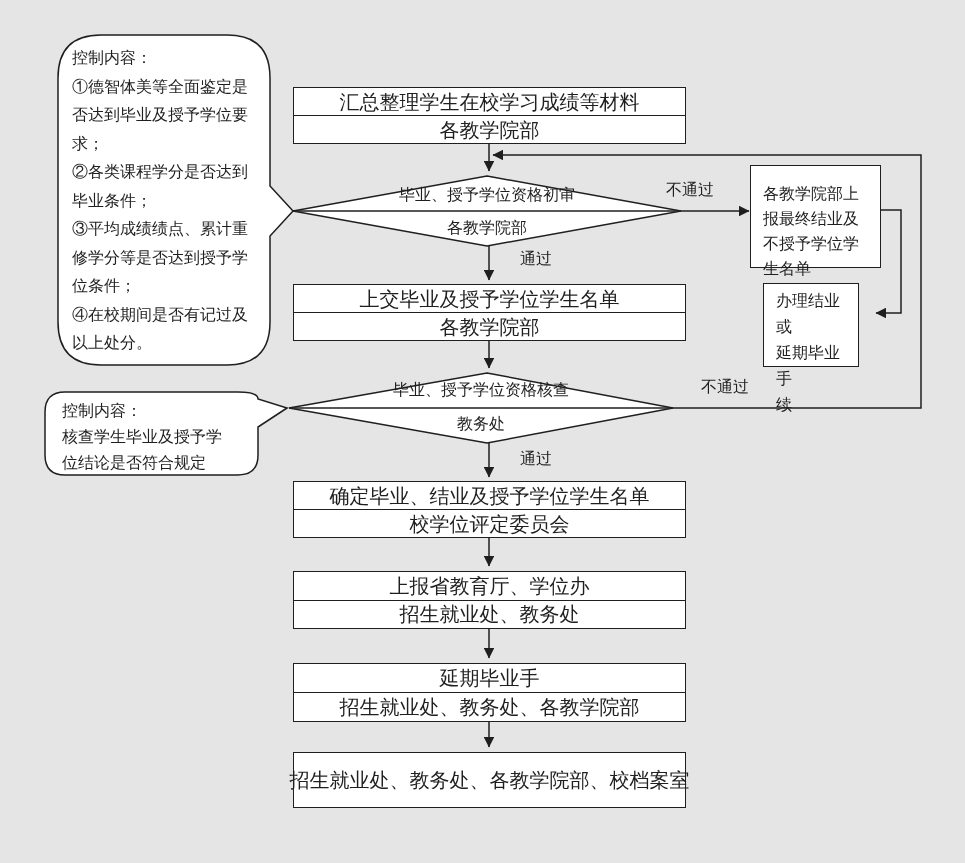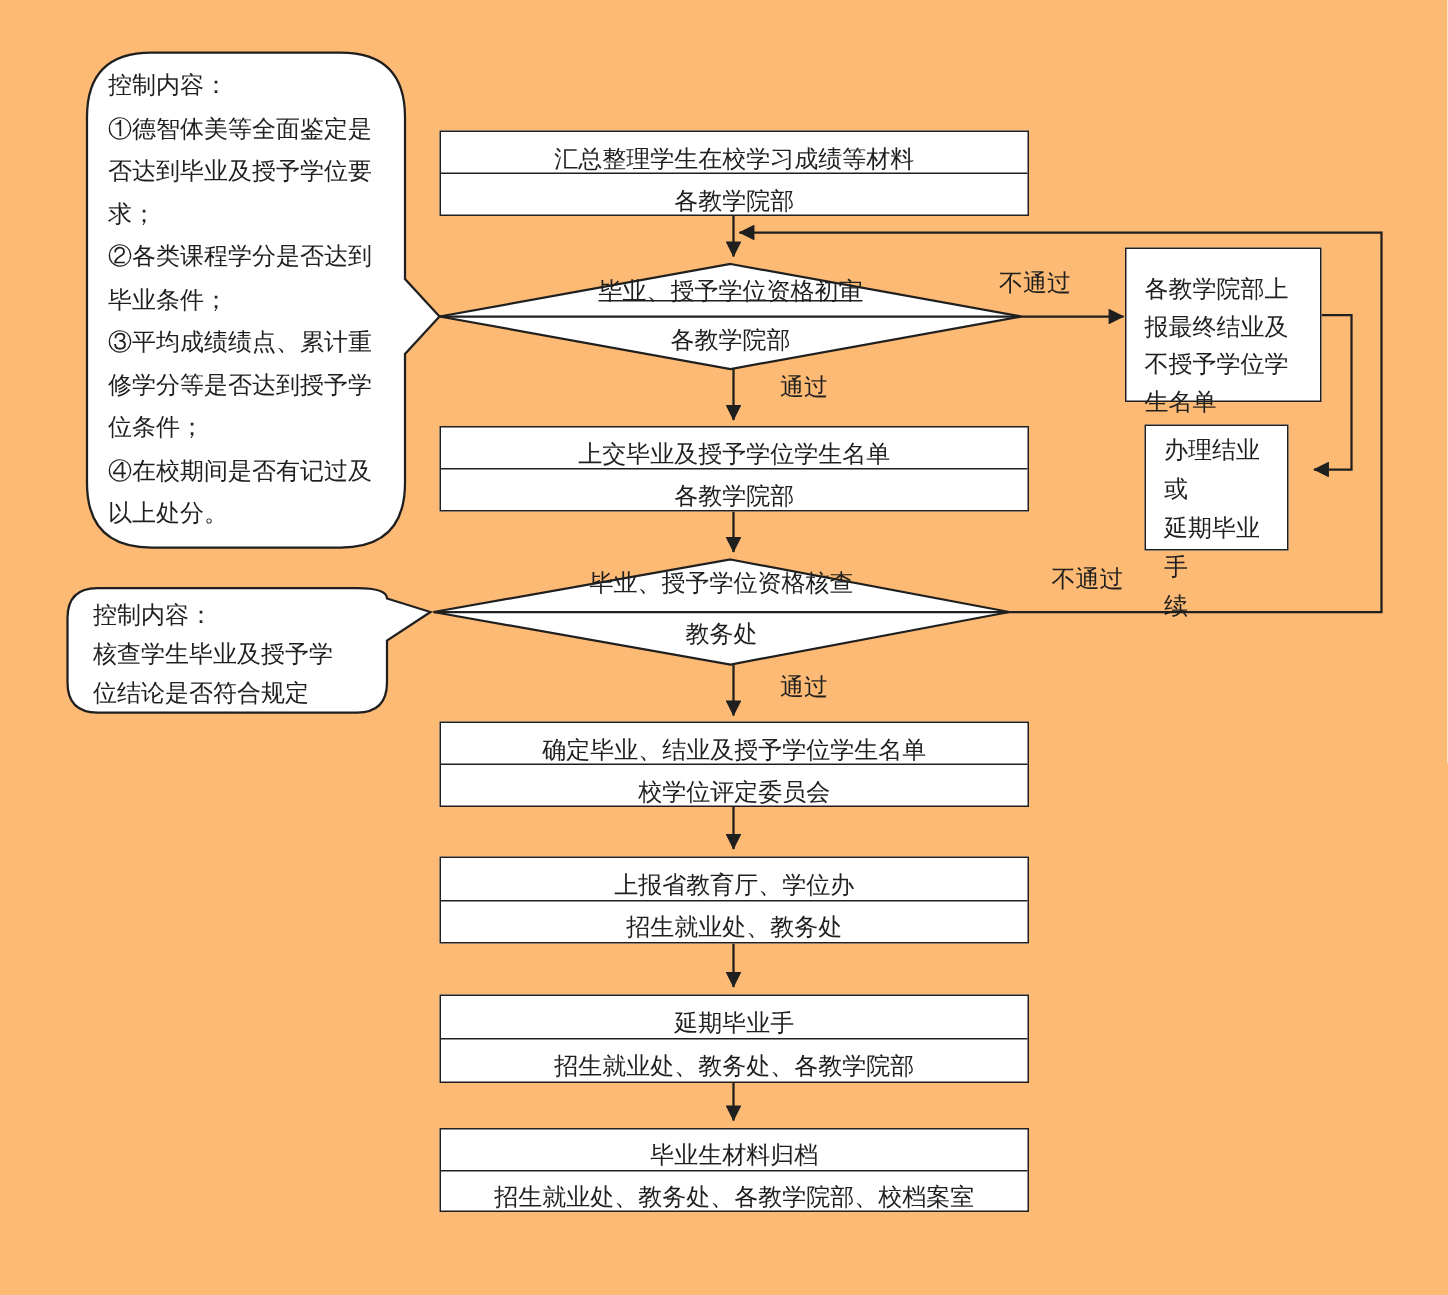--- a/index.html
+++ b/index.html
@@ -1,34 +1,34 @@
 <!DOCTYPE html>
 <html><head>
 <meta charset="utf-8">
 <style>
   html,body{margin:0;padding:0;background:#ffffff;}
   #canvas{
     position:relative;
     width:965px;height:863px;
-    background:#fdba74;
+    background:#e5e5e5;
     font-family:"Liberation Serif", serif;
     color:#1f1f1f;
     overflow:hidden;
   }
   #wires{position:absolute;left:0;top:0;width:965px;height:863px;}
   .box{
     position:absolute;
     box-sizing:border-box;
     border:1.5px solid #1f1f1f;
     background:#ffffff;
     display:flex;flex-direction:column;
   }
   .box .row{
     flex:1;display:flex;align-items:center;justify-content:center;
-    font-size:16px;line-height:1;white-space:nowrap;margin-top:10px;
+    font-size:20px;line-height:1;white-space:nowrap;
   }
   .box .row.title{border-bottom:1.5px solid #1f1f1f;}
   .sidebox{
     position:absolute;
     box-sizing:border-box;
     border:1.5px solid #1f1f1f;
     background:#ffffff;
     font-size:16px;
     white-space:pre-line;
   }
@@ -96,21 +96,21 @@
 以上处分。</div>
   <div class="callout-text" style="left:62px;top:398px;width:192px;line-height:26px;">控制内容：
 核查学生毕业及授予学
 位结论是否符合规定</div>
 
   <div class="box" style="left:293px;top:87px;width:393px;height:57px;">
     <div class="row title">汇总整理学生在校学习成绩等材料</div>
     <div class="row">各教学院部</div>
   </div>
 
-  <div class="dtxt" style="left:293px;top:183px;width:388px;text-decoration:underline;">毕业、授予学位资格初审</div>
+  <div class="dtxt" style="left:293px;top:183px;width:388px;">毕业、授予学位资格初审</div>
   <div class="dtxt" style="left:293px;top:216px;width:388px;">各教学院部</div>
 
   <div class="box" style="left:293px;top:284px;width:393px;height:57px;">
     <div class="row title">上交毕业及授予学位学生名单</div>
     <div class="row">各教学院部</div>
   </div>
 
   <div class="dtxt" style="left:289px;top:378px;width:384px;">毕业、授予学位资格核查</div>
   <div class="dtxt" style="left:289px;top:412px;width:384px;">教务处</div>
 
@@ -123,21 +123,20 @@
     <div class="row title">上报省教育厅、学位办</div>
     <div class="row">招生就业处、教务处</div>
   </div>
 
   <div class="box" style="left:293px;top:663px;width:393px;height:59px;">
     <div class="row title">延期毕业手</div>
     <div class="row">招生就业处、教务处、各教学院部</div>
   </div>
 
   <div class="box" style="left:293px;top:752px;width:393px;height:56px;">
-    <div class="row title">毕业生材料归档</div>
     <div class="row">招生就业处、教务处、各教学院部、校档案室</div>
   </div>
 
   <div class="sidebox" style="left:750px;top:165px;width:131px;height:103px;padding:15px 14px 0 12px;line-height:25px;">各教学院部上
 报最终结业及
 不授予学位学
 生名单</div>
   <div class="sidebox" style="left:763px;top:283px;width:96px;height:84px;padding:4px 14px 0 12px;line-height:26px;">办理结业或
 延期毕业手
 续</div>

